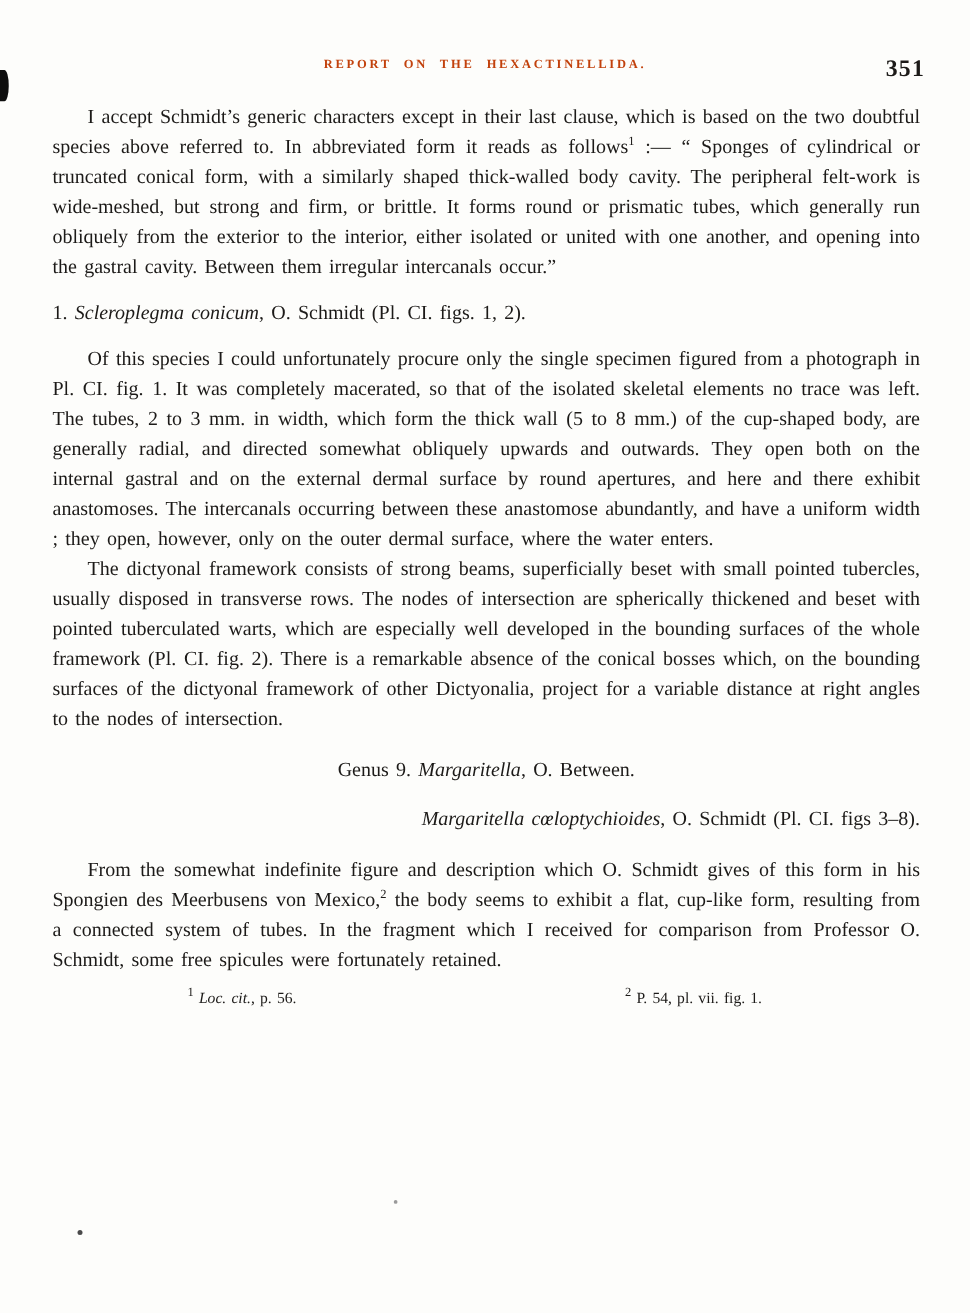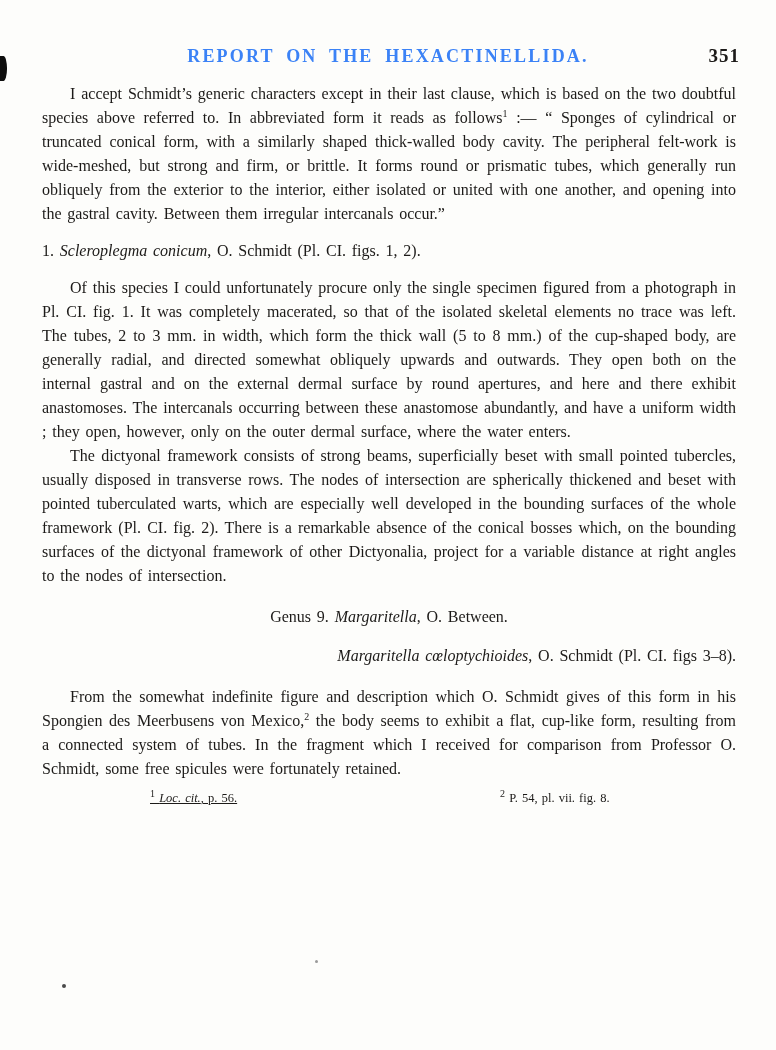--- a/index.html
+++ b/index.html
@@ -18,25 +18,25 @@
   }
   .page-header {
     position: absolute;
     top: 46px;
     left: 0;
     right: 0;
     height: 18px;
   }
   .running-title {
     text-align: center;
-    font-size: 18px;
+    font-size: 10px;
     font-weight: bold;
     letter-spacing: 2.2px;
     word-spacing: 5px;
-    color: #3b82f6;
+    color: #c2410c;
   }
   .page-number {
     position: absolute;
     right: 36px;
     top: -1px;
     font-size: 19px;
     font-weight: bold;
     letter-spacing: 1px;
   }
   .body-text {
@@ -82,21 +82,21 @@
   }
   .footnotes {
     position: relative;
     margin-top: 9px;
     height: 18px;
     font-size: 12.5px;
     line-height: 16px;
     text-align: left;
     word-spacing: 1px;
   }
-  .fn-left  { position: absolute; left: 108px; text-decoration: underline; }
+  .fn-left  { position: absolute; left: 108px; }
   .fn-right { position: absolute; left: 458px; }
   .ink-smudge {
     position: absolute;
     left: 0;
     top: 56px;
     width: 7px;
     height: 25px;
     background: #0e0e0e;
     border-radius: 0 70% 70% 0;
   }
@@ -130,21 +130,21 @@
 
 
     <div class="heading genus-heading"><span>Genus 9.  </span><span class="it">Margaritella</span><span>, O. Between.</span></div>
 
     <div class="heading species2-heading"><span class="it">Margaritella cœloptychioides</span><span>, O. Schmidt (Pl. CI. figs 3–8).</span></div>
 
     <p><span>From the somewhat indefinite figure and description which O. Schmidt gives of this form in his Spongien des Meerbusens von Mexico,</span><span class="sup">2</span><span> the body seems to exhibit a flat, cup-like form, resulting from a connected system of tubes.  In the fragment which I received for comparison from Professor O. Schmidt, some free spicules were fortunately retained.</span></p>
 
     <div class="footnotes">
       <span class="fn-left"><span class="sup">1</span><span> </span><span class="it">Loc. cit.</span><span>, p. 56.</span></span>
-      <span class="fn-right"><span class="sup">2</span><span> P. 54, pl. vii. fig. 8.</span></span>
+      <span class="fn-right"><span class="sup">2</span><span> P. 54, pl. vii. fig. 1.</span></span>
     </div>
 
   </main>
 
   <div class="ink-smudge"></div>
   <div class="speck speck-1"></div>
   <div class="speck speck-2"></div>
 
 </div>
 

